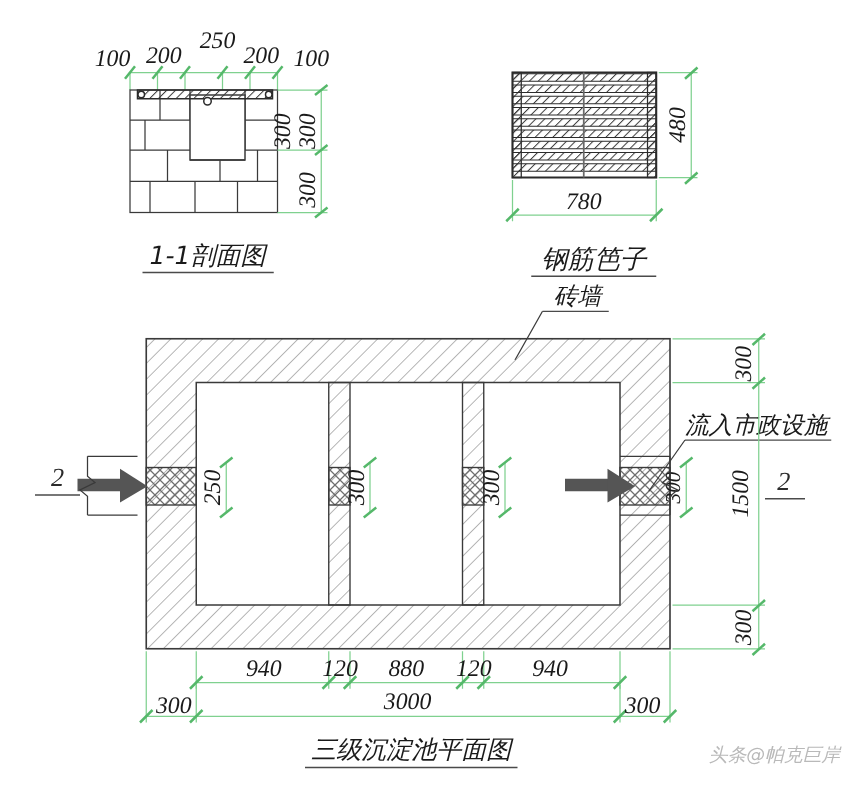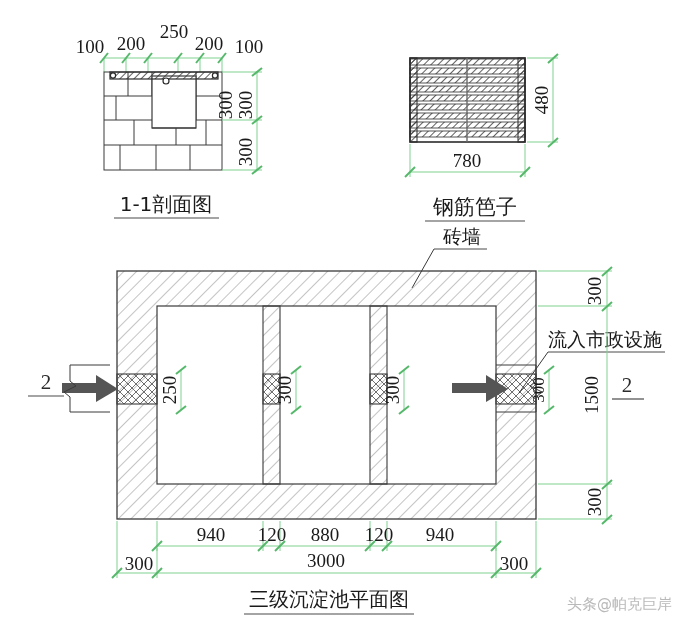--- a/index.html
+++ b/index.html
@@ -1,21 +1,21 @@
 <!DOCTYPE html>
 <html><head>
 <meta charset="utf-8">
 <style>
   html,body{margin:0;padding:0;}
   body{
     width:679px;height:628px;background:#ffffff;
     font-family:"Liberation Serif", serif;
     position:relative;overflow:hidden;
   }
-  #root{position:absolute;inset:0;}
+  #root{position:absolute;inset:0;font-style:italic;}
   svg.dwg{position:absolute;left:0;top:0;width:679px;height:628px;}
   .dimtext{
     font-family:"Liberation Serif", serif;
     font-size:19px;fill:#1a1a1a;
   }
   .dimtext.small{font-size:17px;}
   .cn{
     font-family:"DejaVu Sans", sans-serif;
     font-size:19px;fill:#1a1a1a;
   }

